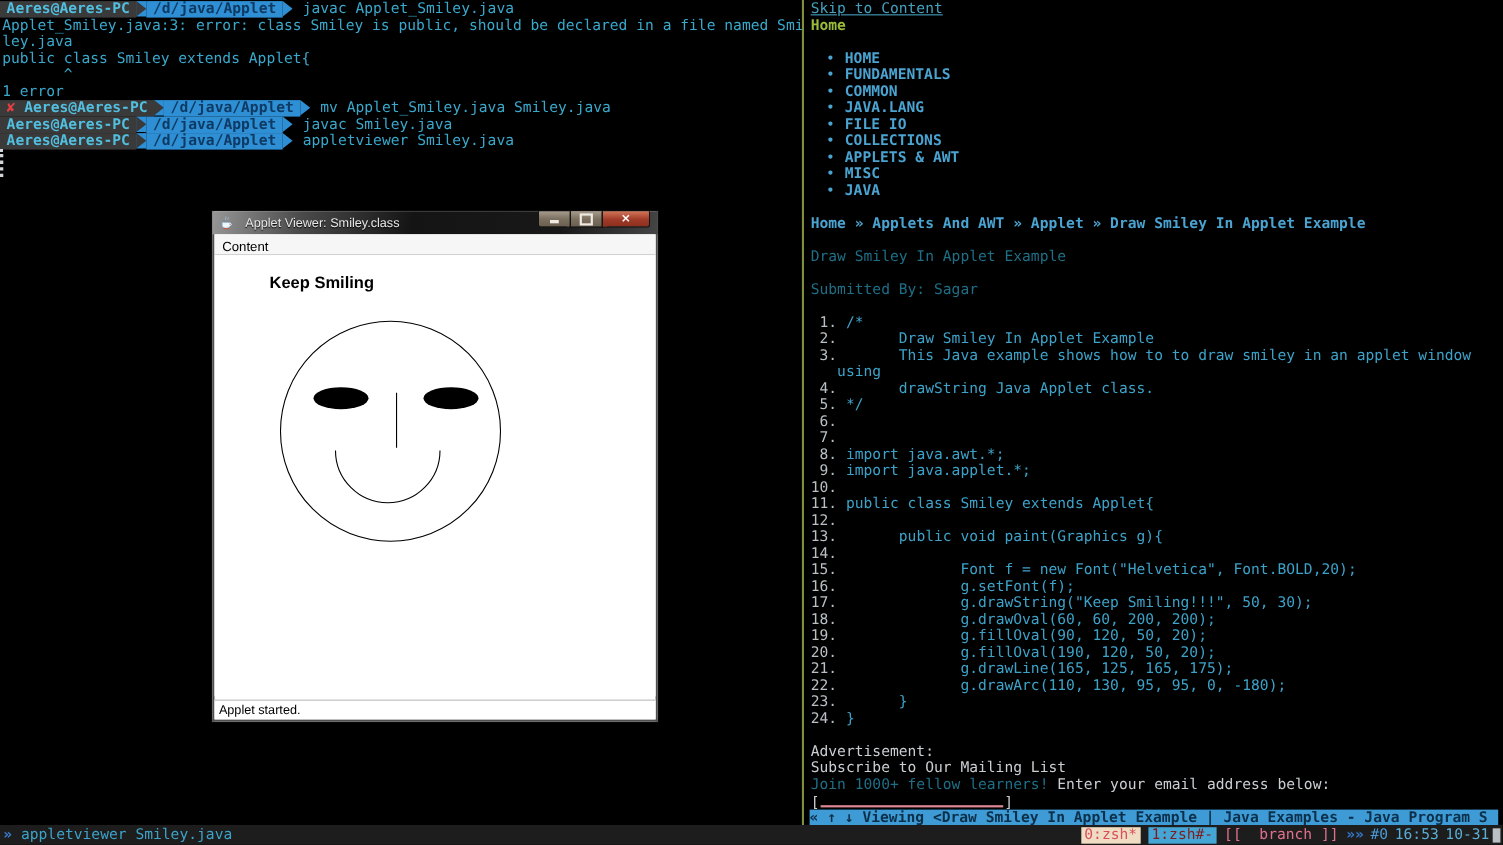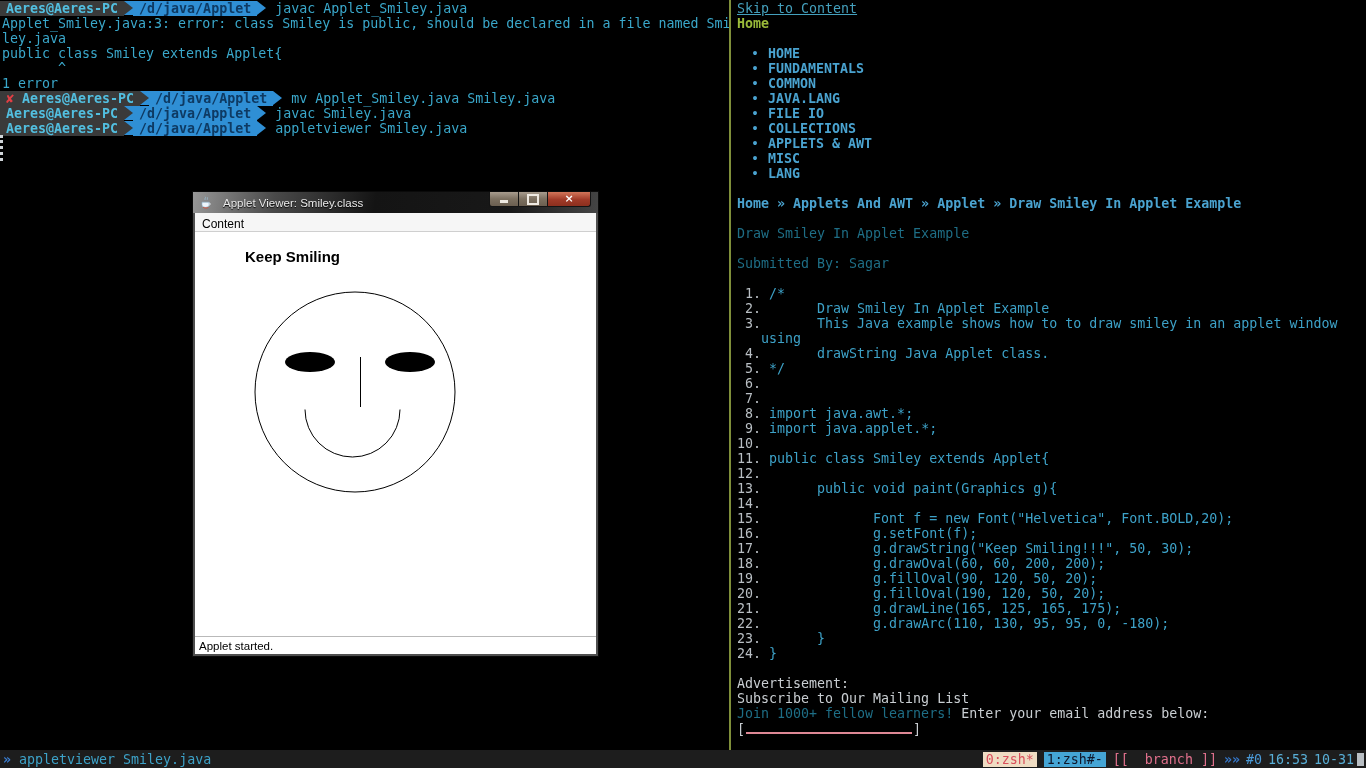--- a/index.html
+++ b/index.html
@@ -42,21 +42,21 @@
   #w3mbar{position:absolute;left:5px;top:736px;width:626px;height:15px;background:#3e9bd5;
           color:#0c2f4a;font:13.3px/15px "DejaVu Sans Mono",monospace;white-space:pre;overflow:hidden;font-weight:bold;}
 
   
   #tmuxbar{position:absolute;left:0;top:750px;width:1366px;height:18px;background:#1d1d1d;
            display:flex;align-items:center;font:13.3px/15px "DejaVu Sans Mono",monospace;white-space:pre;}
   .tm-chev{color:#3a7ed2;font-weight:bold;padding-left:3px;}
   .tm-left{color:#3da2c8;}
   .tm-right{margin-left:auto;display:flex;align-items:center;}
   .tm-win0{background:#efdcc3;color:#d94f5c;padding:0 3px;margin-right:7px;}
-  .tm-win1{background:#45a5d5;color:#0f172a;padding:0 3px;margin-right:7px;}
+  .tm-win1{background:#45a5d5;color:#7f1d1d;padding:0 3px;margin-right:7px;}
   .tm-branch{color:#e0708c;margin-right:7px;}
   .tm-chevs{color:#3577c9;font-weight:bold;margin-right:6px;}
   .tm-sess{color:#4a9ad8;margin-right:6px;}
   .tm-time{color:#58aed6;margin-right:6px;}
   .tm-date{color:#58aed6;}
   .tm-cursor{display:inline-block;width:7px;height:13px;background:#b9bfc4;margin-left:3px;margin-right:2px;}
 
   
   #win{position:absolute;left:193px;top:192px;width:401px;height:462px;background:#fff;
        border:2px solid #4f4f4f;border-top:none;box-shadow:0 0 0 1px #0a0a0a;}
@@ -122,21 +122,21 @@
   <div id="nav">
 
   <div class="nav-item"><span class="bullet">•</span><span>HOME</span></div>
       <div class="nav-item"><span class="bullet">•</span><span>FUNDAMENTALS</span></div>
       <div class="nav-item"><span class="bullet">•</span><span>COMMON</span></div>
       <div class="nav-item"><span class="bullet">•</span><span>JAVA.LANG</span></div>
       <div class="nav-item"><span class="bullet">•</span><span>FILE IO</span></div>
       <div class="nav-item"><span class="bullet">•</span><span>COLLECTIONS</span></div>
       <div class="nav-item"><span class="bullet">•</span><span>APPLETS &amp; AWT</span></div>
       <div class="nav-item"><span class="bullet">•</span><span>MISC</span></div>
-      <div class="nav-item"><span class="bullet">•</span><span>LANG</span></div>
+      <div class="nav-item"><span class="bullet">•</span><span>JAVA</span></div>
     </div>
 
   <div class="row link" style="left:6px;top:196px">Home » Applets And AWT » Applet » Draw Smiley In Applet Example</div>
   <div class="row dim" style="left:6px;top:226px">Draw Smiley In Applet Example</div>
   <div class="row dim" style="left:6px;top:256px">Submitted By: Sagar</div>
 
   <div id="codelist">
 
   <div class="code-line"><span class="ln"> 1.</span><span class="code"> /*</span></div>
       <div class="code-line"><span class="ln"> 2.</span><span class="code">       Draw Smiley In Applet Example</span></div>
@@ -163,20 +163,21 @@
       <div class="code-line"><span class="ln">22.</span><span class="code">              g.drawArc(110, 130, 95, 95, 0, -180);</span></div>
       <div class="code-line"><span class="ln">23.</span><span class="code">       }</span></div>
       <div class="code-line"><span class="ln">24.</span><span class="code"> }</span></div>
     </div>
 
   <div class="row white" style="left:6px;top:676px">Advertisement:</div>
   <div class="row white" style="left:6px;top:691px">Subscribe to Our Mailing List</div>
   <div class="row" style="left:6px;top:706px"><span class="dim">Join 1000+ fellow learners!</span><span class="white"> Enter your email address below:</span></div>
   <div class="row" style="left:6px;top:721px"><span class="white">[</span><span class="email-underline"></span><span class="white">]</span></div>
 
+  <div id="w3mbar">« ↑ ↓ Viewing &lt;Draw Smiley In Applet Example | Java Examples - Java Program S</div>
 </div>
 
 <div id="win">
   <div id="titlebar">
     <span class="win-icon">
       <svg width="13" height="13" viewBox="0 0 13 13">
         <path d="M3 6.2h7v2.6a3.5 2.6 0 0 1-7 0z" fill="#eef6fc" stroke="#8fb6cc" stroke-width="0.6"></path>
         <path d="M10 7c1.8 0 1.8 2.2-.6 2.2" stroke="#eef6fc" stroke-width="0.9" fill="none"></path>
         <path d="M4.2 11.4c2 .8 3.8 .8 5.2 0" stroke="#d05038" stroke-width="1" fill="none"></path>
         <path d="M6.2 0.8c1 1-1 1.9 0 3.1M8.4 1.4c.8.8-.8 1.5 0 2.4" stroke="#9cc4dc" fill="none" stroke-width="0.8"></path>

